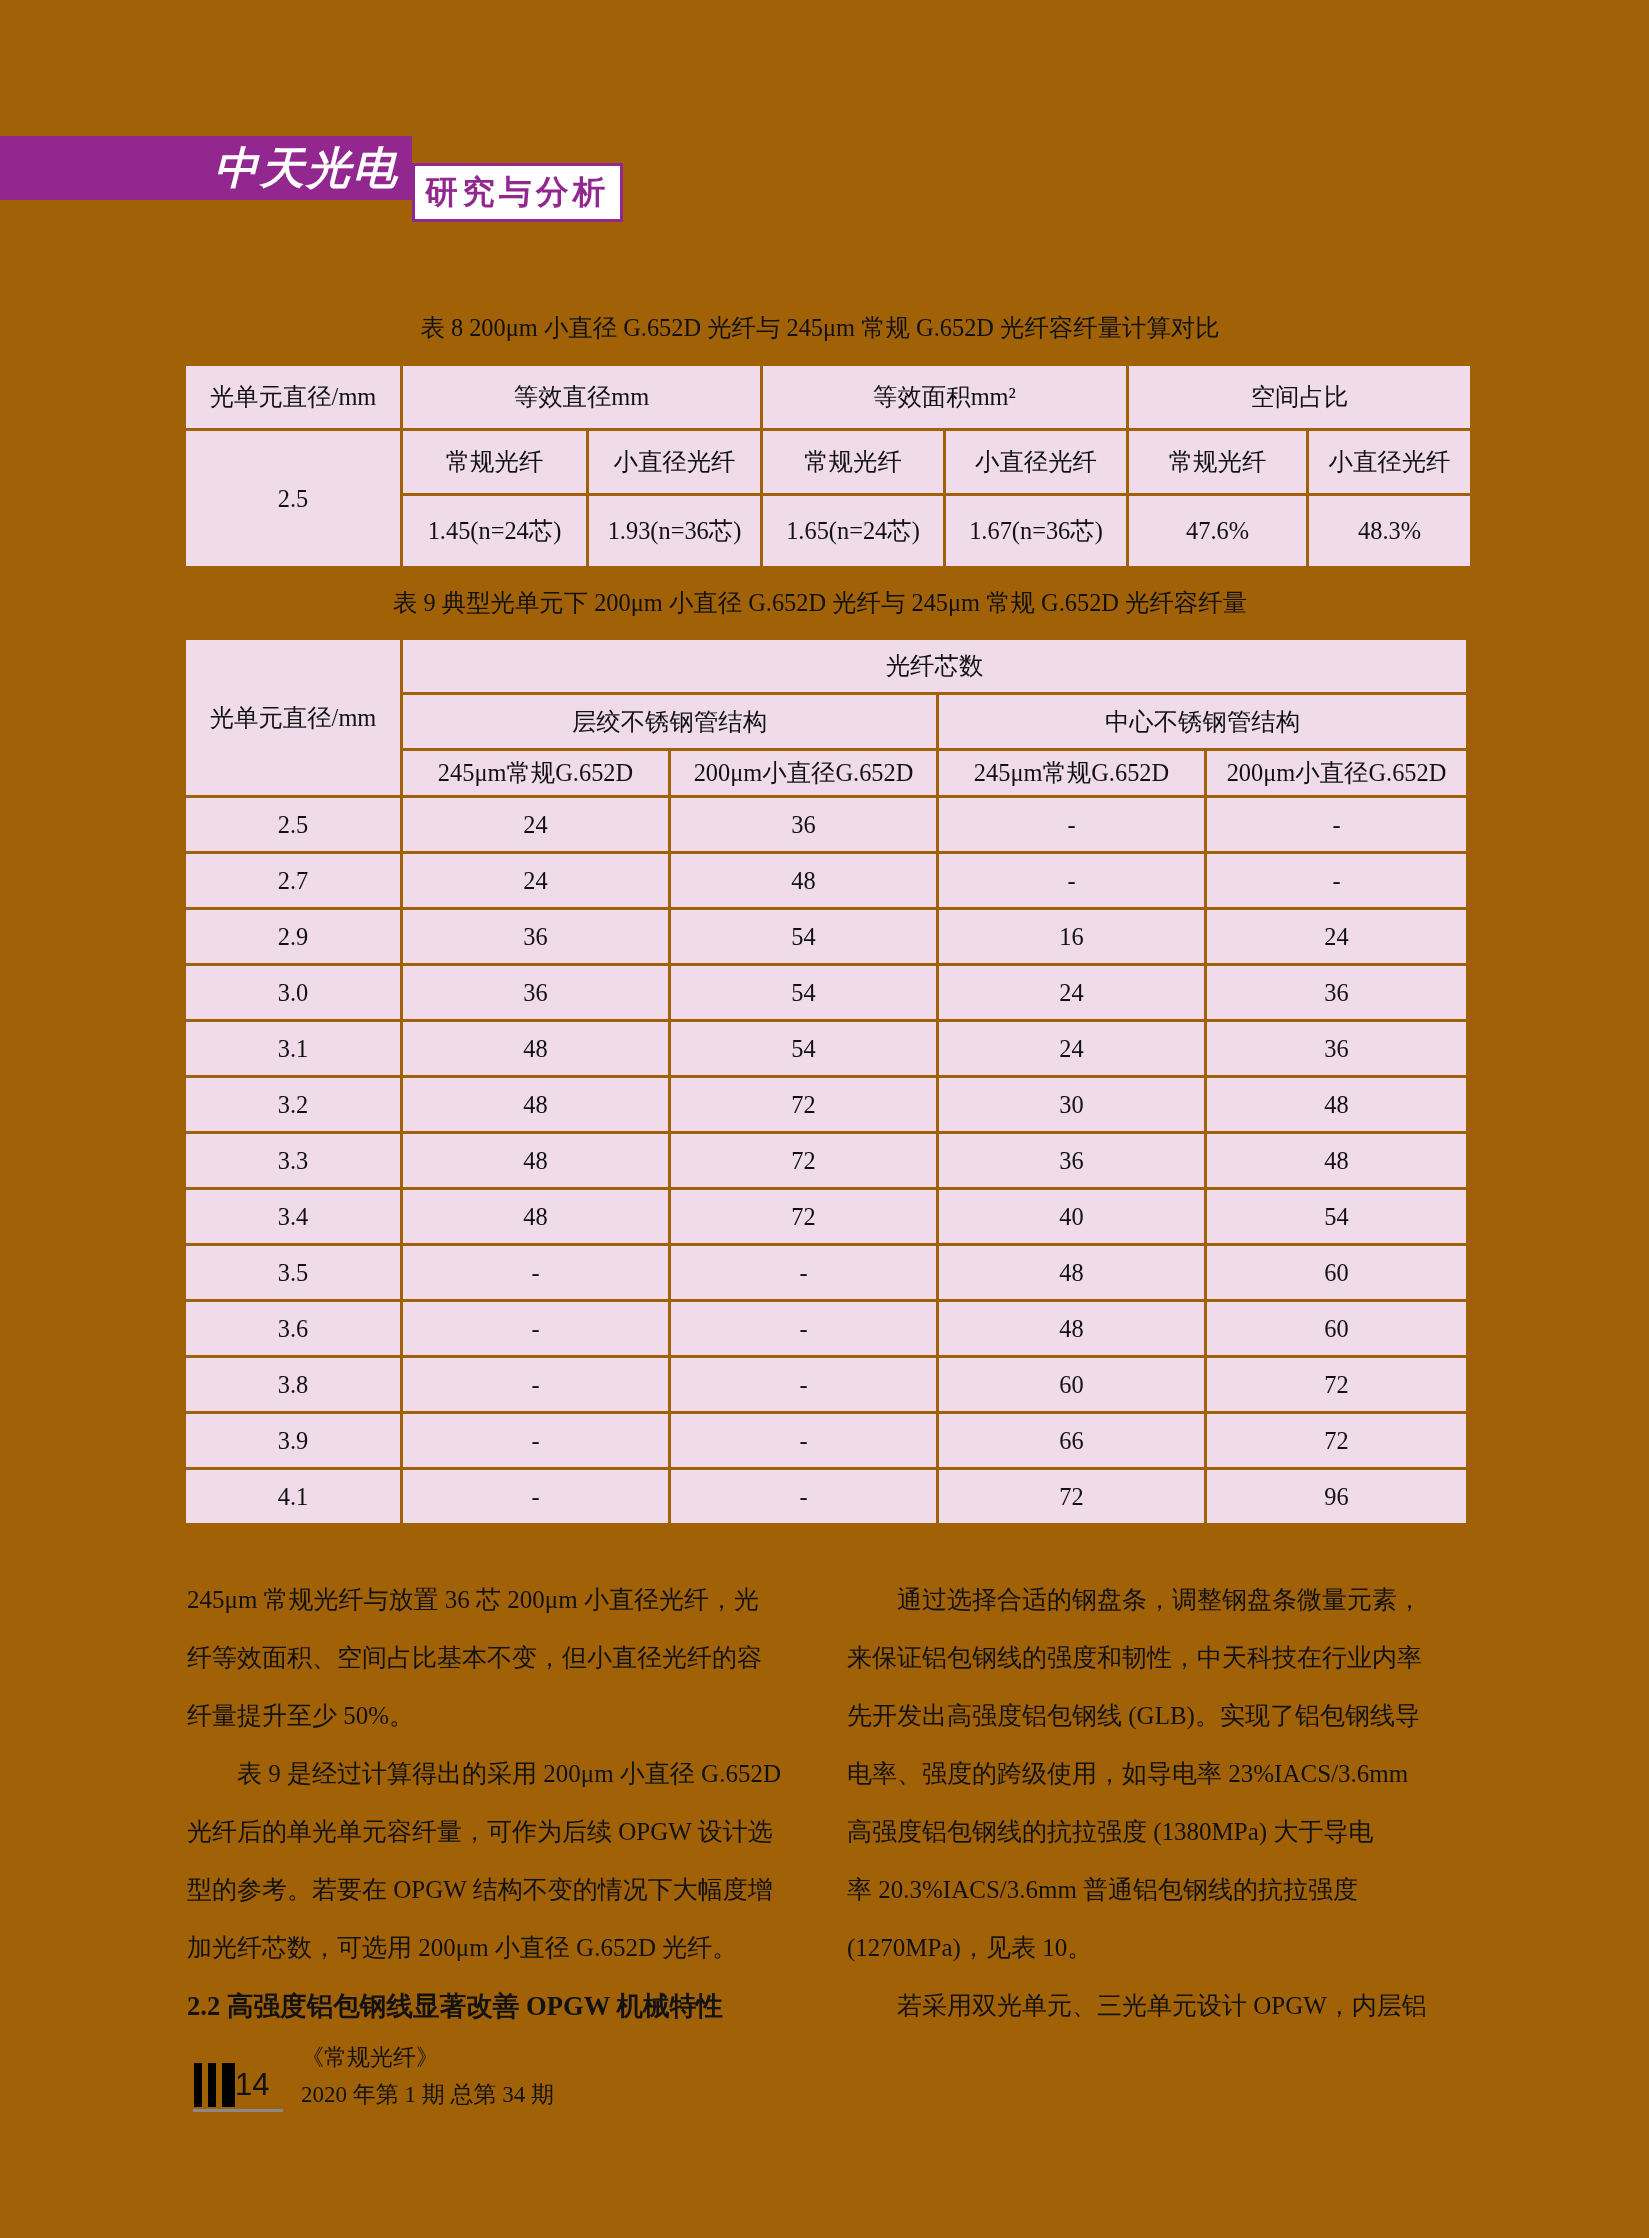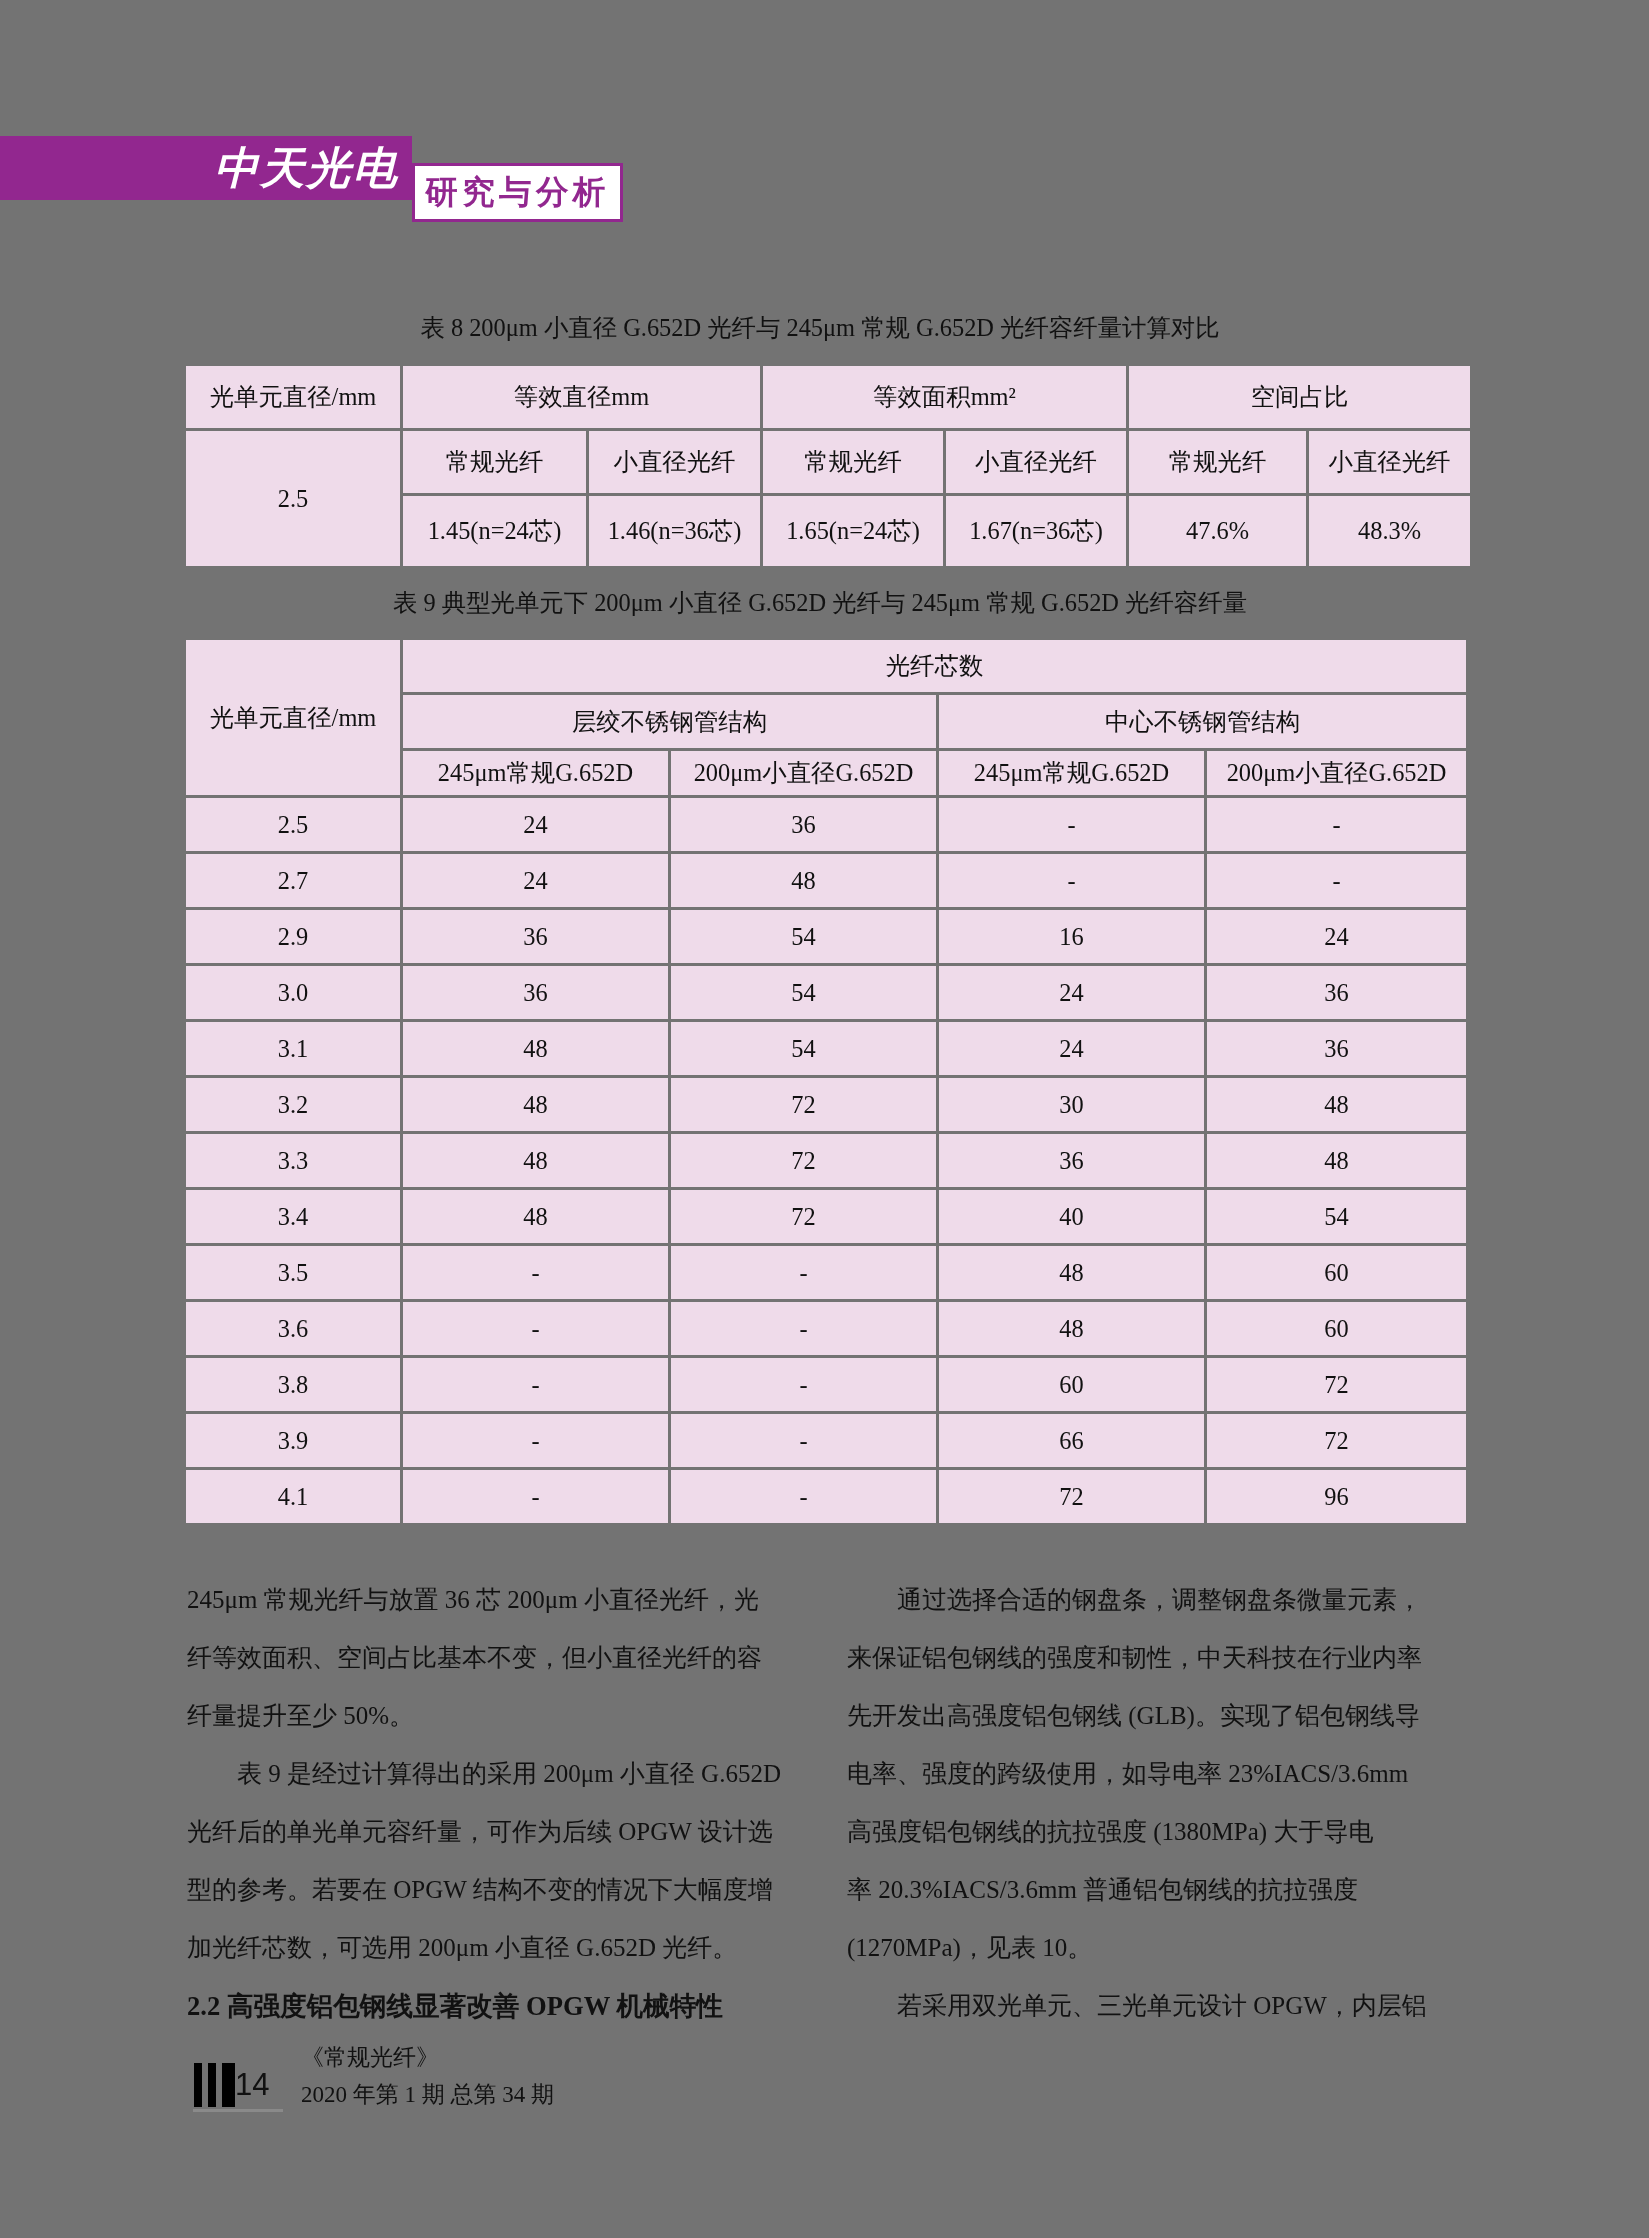--- a/index.html
+++ b/index.html
@@ -1,17 +1,17 @@
 <!DOCTYPE html>
 <html style="--accent: #92278f; --cell: #efdbea; --footerline: #8a8a8a;font-size:11.8px"><head>
 <meta charset="utf-8">
 <style>
   html,body { margin:0; padding:0; background:#ffffff; }
   .page {
-    position:relative; width:1649px; height:2239px; background:#737373;
+    position:relative; width:1649px; height:2239px; background:#a16207;
     font-family:"Liberation Serif","DejaVu Serif",serif; color:#111; overflow:hidden;
   }
   
   .banner { position:absolute; left:0; top:136px; width:412px; height:64px; background:var(--accent); }
   .logo {
     position:absolute; left:214px; top:136px; width:185px; height:64px;
     display:flex; align-items:center; justify-content:center;
     color:#fff; font-size:44px; font-weight:bold; font-style:italic; letter-spacing:2.2px;
   }
   .section-box {
@@ -92,21 +92,21 @@
       <td rowspan="2">2.5</td>
       <td>常规光纤</td>
       <td>小直径光纤</td>
       <td>常规光纤</td>
       <td>小直径光纤</td>
       <td>常规光纤</td>
       <td>小直径光纤</td>
     </tr>
     <tr class="r3">
       <td>1.45(n=24芯)</td>
-      <td>1.46(n=36芯)</td>
+      <td>1.93(n=36芯)</td>
       <td>1.65(n=24芯)</td>
       <td>1.67(n=36芯)</td>
       <td>47.6%</td>
       <td>48.3%</td>
     </tr>
   </tbody>
     </table>
 
   <div class="t-title" id="t9-title">表 9 典型光单元下 200μm 小直径 G.652D 光纤与 245μm 常规 G.652D 光纤容纤量</div>
   <table class="tbl" id="table9">

